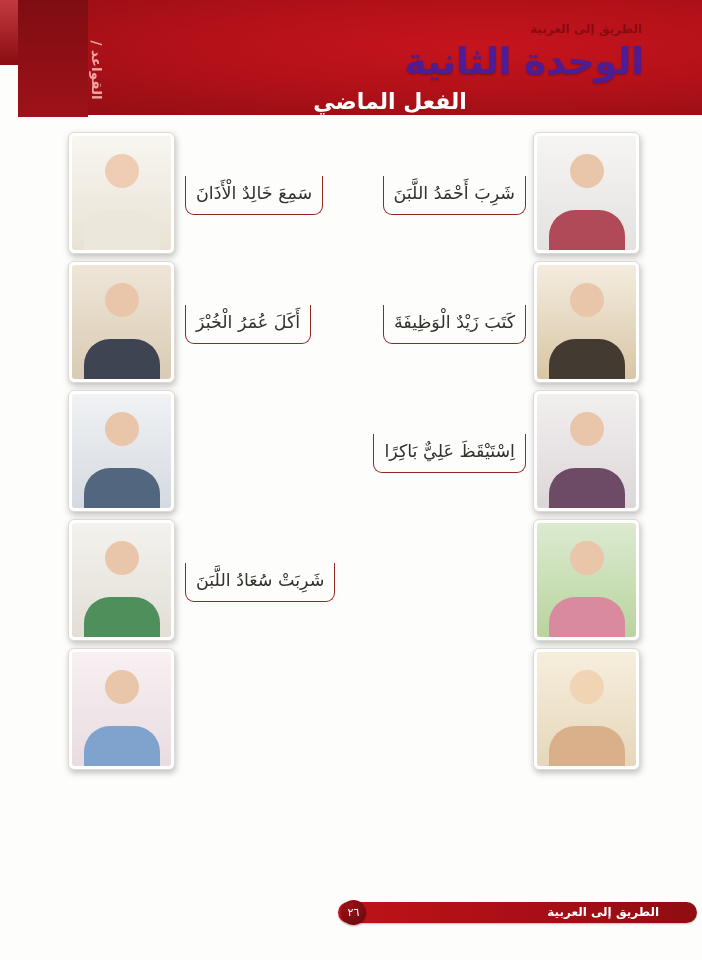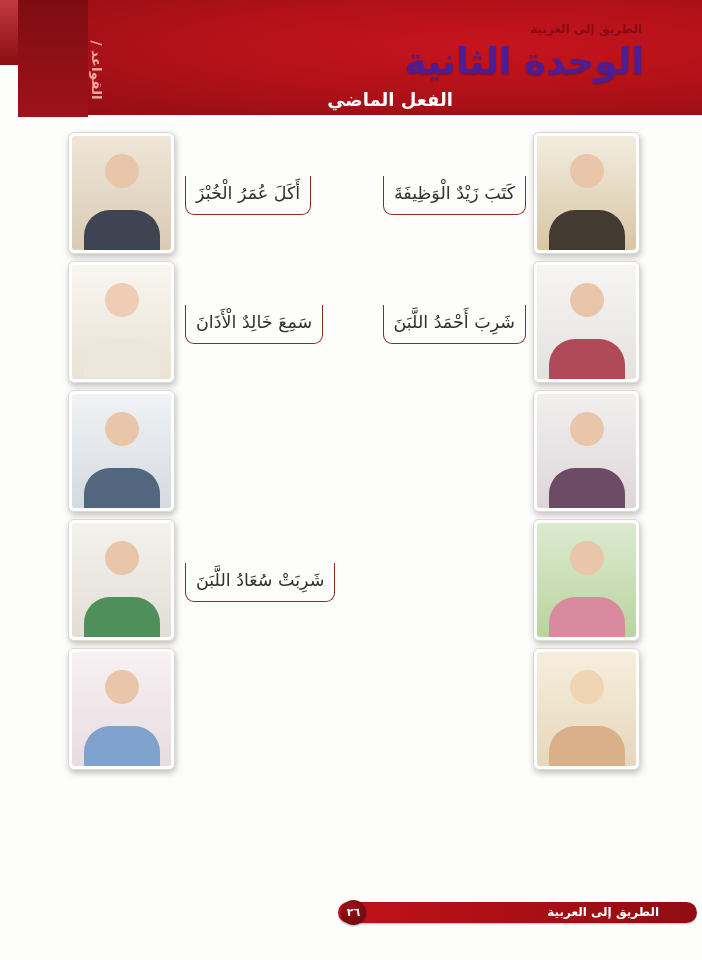--- a/index.html
+++ b/index.html
@@ -33,21 +33,21 @@
     color:#870b10;font-size:12px;font-weight:bold;direction:rtl;
   }
   .unit-title{
     position:absolute;top:40px;right:58px;
     color:#4c1d95;font-size:37px;font-weight:bold;direction:rtl;line-height:1.2;
     text-shadow:0 1px 2px rgba(0,0,0,0.25);
   }
   .lesson-banner{
     position:absolute;top:89px;left:0;right:0;height:26px;
     text-align:center;padding-left:78px;
-    color:#ffffff;font-size:18px;font-weight:bold;direction:rtl;
+    color:#ffffff;font-size:22px;font-weight:bold;direction:rtl;
   }
   
   .content{position:absolute;top:132px;left:0;right:0;}
   .row{height:122px;margin-bottom:7px;display:flex;justify-content:space-between;}
   .pair-left{display:flex;align-items:center;margin-left:68px;}
   .pair-right{display:flex;align-items:center;margin-right:62px;}
   .photo{
     width:107px;height:122px;flex:0 0 107px;box-sizing:border-box;
     background:#ffffff;border:1px solid #dcdad4;border-radius:6px;padding:3px;
     box-shadow:1px 3px 6px rgba(60,50,40,0.30);
@@ -98,75 +98,76 @@
     background:linear-gradient(to right,#c01218 0%,#a80f15 55%,#8f0d12 100%);
     box-shadow:0 1px 2px rgba(0,0,0,0.25);
   }
   .footer-title{
     position:absolute;right:38px;top:0;height:21px;line-height:21px;
     color:#ffffff;font-size:12px;font-weight:bold;direction:rtl;
   }
   .page-badge{
     position:absolute;left:3px;top:-2px;width:25px;height:25px;border-radius:50%;
     background:radial-gradient(circle at 35% 30%,#9c1218,#700a0e 75%);
-    color:#ffffff;font-size:11px;font-weight:bold;
+    color:#ffffff;font-size:11px;font-weight:normal;
     display:flex;align-items:center;justify-content:center;
     box-shadow:0 1px 2px rgba(0,0,0,0.35);
   }
 </style>
 </head>
 <body>
 
 <div class="header-band"></div>
 <div class="corner-block"></div>
 <div class="side-tab"></div>
 <div class="side-tab-label">القواعد /</div>
 <div class="book-title-small">الطريق إلى العربية</div>
 <div class="unit-title">الوحدة الثانية</div>
 <div class="lesson-banner">الفعل الماضي</div>
 
 <div class="content">
 
   <div class="row">
     <div class="pair-left">
       <div class="photo">
+        <div class="photo-inner p-l2" title="child-in-white-cap-raising-hands-praying"></div>
+      </div>
+      <div class="caption">سَمِعَ خَالِدٌ الْأَذَانَ</div>
+    </div>
+    <div class="pair-right">
+      <div class="caption">شَرِبَ أَحْمَدُ اللَّبَنَ</div>
+      <div class="photo">
+        <div class="photo-inner p-r2" title="boy-in-plaid-shirt-holding-milk"></div>
+      </div>
+    </div>
+  </div>
+
+  <div class="row">
+    <div class="pair-left">
+      <div class="photo">
         <div class="photo-inner p-l1" title="boy-in-striped-shirt-eating-bread"></div>
       </div>
       <div class="caption">أَكَلَ عُمَرُ الْخُبْزَ</div>
     </div>
     <div class="pair-right">
       <div class="caption">كَتَبَ زَيْدٌ الْوَظِيفَةَ</div>
       <div class="photo">
         <div class="photo-inner p-r1" title="boy-writing-homework-at-desk-with-globe"></div>
       </div>
     </div>
   </div>
 
   <div class="row">
     <div class="pair-left">
       <div class="photo">
-        <div class="photo-inner p-l2" title="child-in-white-cap-raising-hands-praying"></div>
-      </div>
-      <div class="caption">سَمِعَ خَالِدٌ الْأَذَانَ</div>
-    </div>
-    <div class="pair-right">
-      <div class="caption">شَرِبَ أَحْمَدُ اللَّبَنَ</div>
-      <div class="photo">
-        <div class="photo-inner p-r2" title="boy-in-plaid-shirt-holding-milk"></div>
-      </div>
-    </div>
-  </div>
-
-  <div class="row">
-    <div class="pair-left">
-      <div class="photo">
         <div class="photo-inner p-l3" title="two-men-in-shirts-and-ties-shaking-hands"></div>
       </div>
     </div>
     <div class="pair-right">
+      <div class="caption">اِسْتَيْقَظَ عَلِيٌّ بَاكِرًا</div>
       <div class="photo">
         <div class="photo-inner p-r3" title="girl-waking-up-stretching-arms-in-bed"></div>
       </div>
     </div>
   </div>
 
 
   <div class="row">
     <div class="pair-left">
       <div class="photo">

